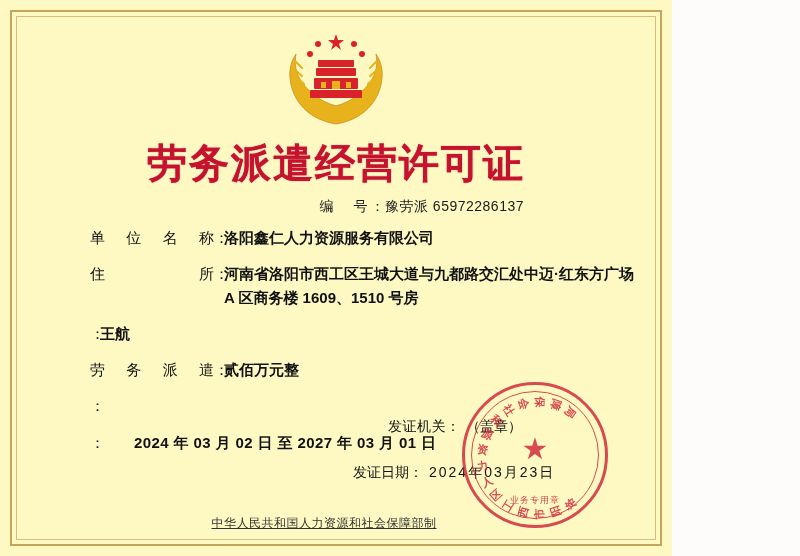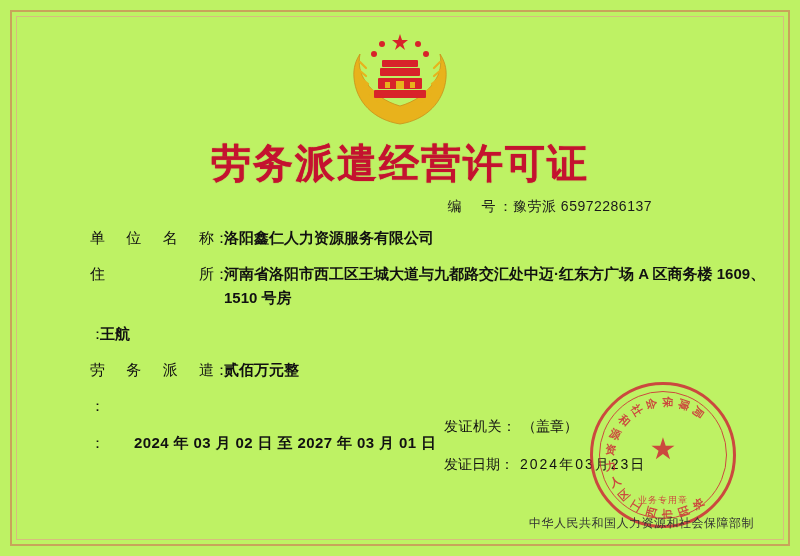--- a/index.html
+++ b/index.html
@@ -8,23 +8,23 @@
   }
   body {
     width: 800px;
     height: 556px;
     background: #fdfcfa;
     font-family: "Liberation Sans", sans-serif;
     overflow: hidden;
   }
   .certificate {
     position: relative;
-    width: 800px;
+    width: 672px;
     height: 556px;
-    background: #bef264;
+    background: #fef9c3;
     box-sizing: border-box;
   }
   .border-outer {
     position: absolute;
     left: 10px;
     top: 10px;
     right: 10px;
     bottom: 10px;
     border: 2px solid #c8a45a;
     box-sizing: border-box;
@@ -130,37 +130,37 @@
     position: absolute;
     right: 34px;
     top: 396px;
     width: 300px;
     font-size: 14px;
     color: #111;
   }
   .issuer-line {
     display: flex;
     align-items: center;
-    justify-content: flex-start;
-    margin-bottom: 20px;
+    justify-content: flex-end;
+    margin-bottom: 28px;
     white-space: nowrap;
   }
   .issuer-line .ilabel {
     letter-spacing: 0.5px;
   }
   .issuer-line .ivalue {
     display: inline-block;
     width: 150px;
     text-align: left;
     padding-left: 6px;
   }
   .date-line {
     display: flex;
     align-items: center;
-    justify-content: flex-start;
+    justify-content: center;
     white-space: nowrap;
     font-size: 14px;
   }
   .date-line .dv {
     display: inline-block;
     width: 150px;
     text-align: left;
     padding-left: 6px;
     letter-spacing: 2px;
   }
@@ -224,24 +224,25 @@
     letter-spacing: 1px;
     color: #cf2436;
   }
 
   
   .footer {
     position: absolute;
     left: 0;
     right: 24px;
     bottom: 2px;
-    text-align: right;
+    text-align: center;
     font-size: 12px;
     color: #333;
     letter-spacing: 0.5px;
+    text-decoration: underline;
   }
 </style>
 </head>
 <body>
 
 <div class="certificate">
 
   <div class="border-outer"></div>
   <div class="border-inner"></div>
 

